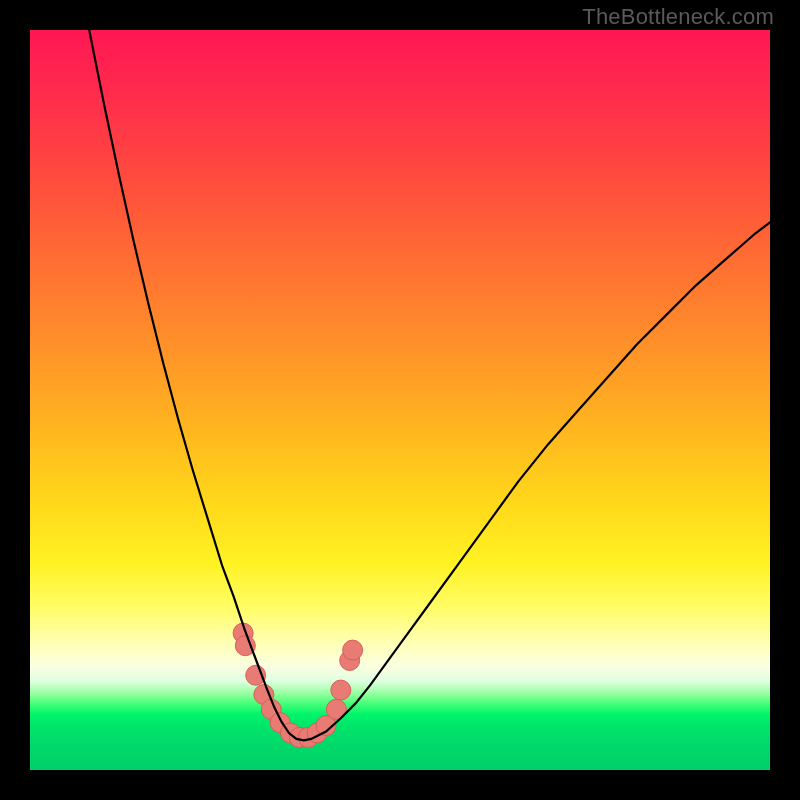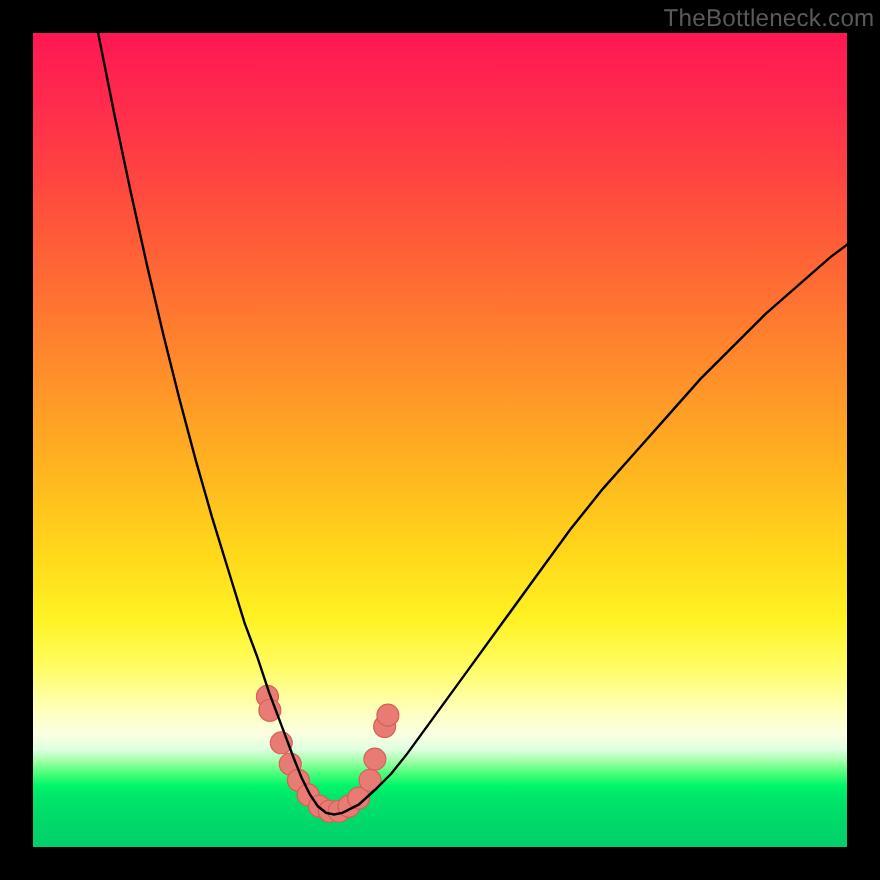--- a/index.html
+++ b/index.html
@@ -51,21 +51,21 @@
       #00d06a 100%
     );
   }
   .curve-canvas {
     position: absolute;
     inset: 0;
   }
   .watermark {
     position: absolute;
     top: 4px;
-    right: 5px;
+    right: 26px;
     color: #5a5a5a;
     font-size: 22px;
     font-weight: 500;
     letter-spacing: 0.2px;
     user-select: none;
   }
 </style>
 </head>
 <body>
 

